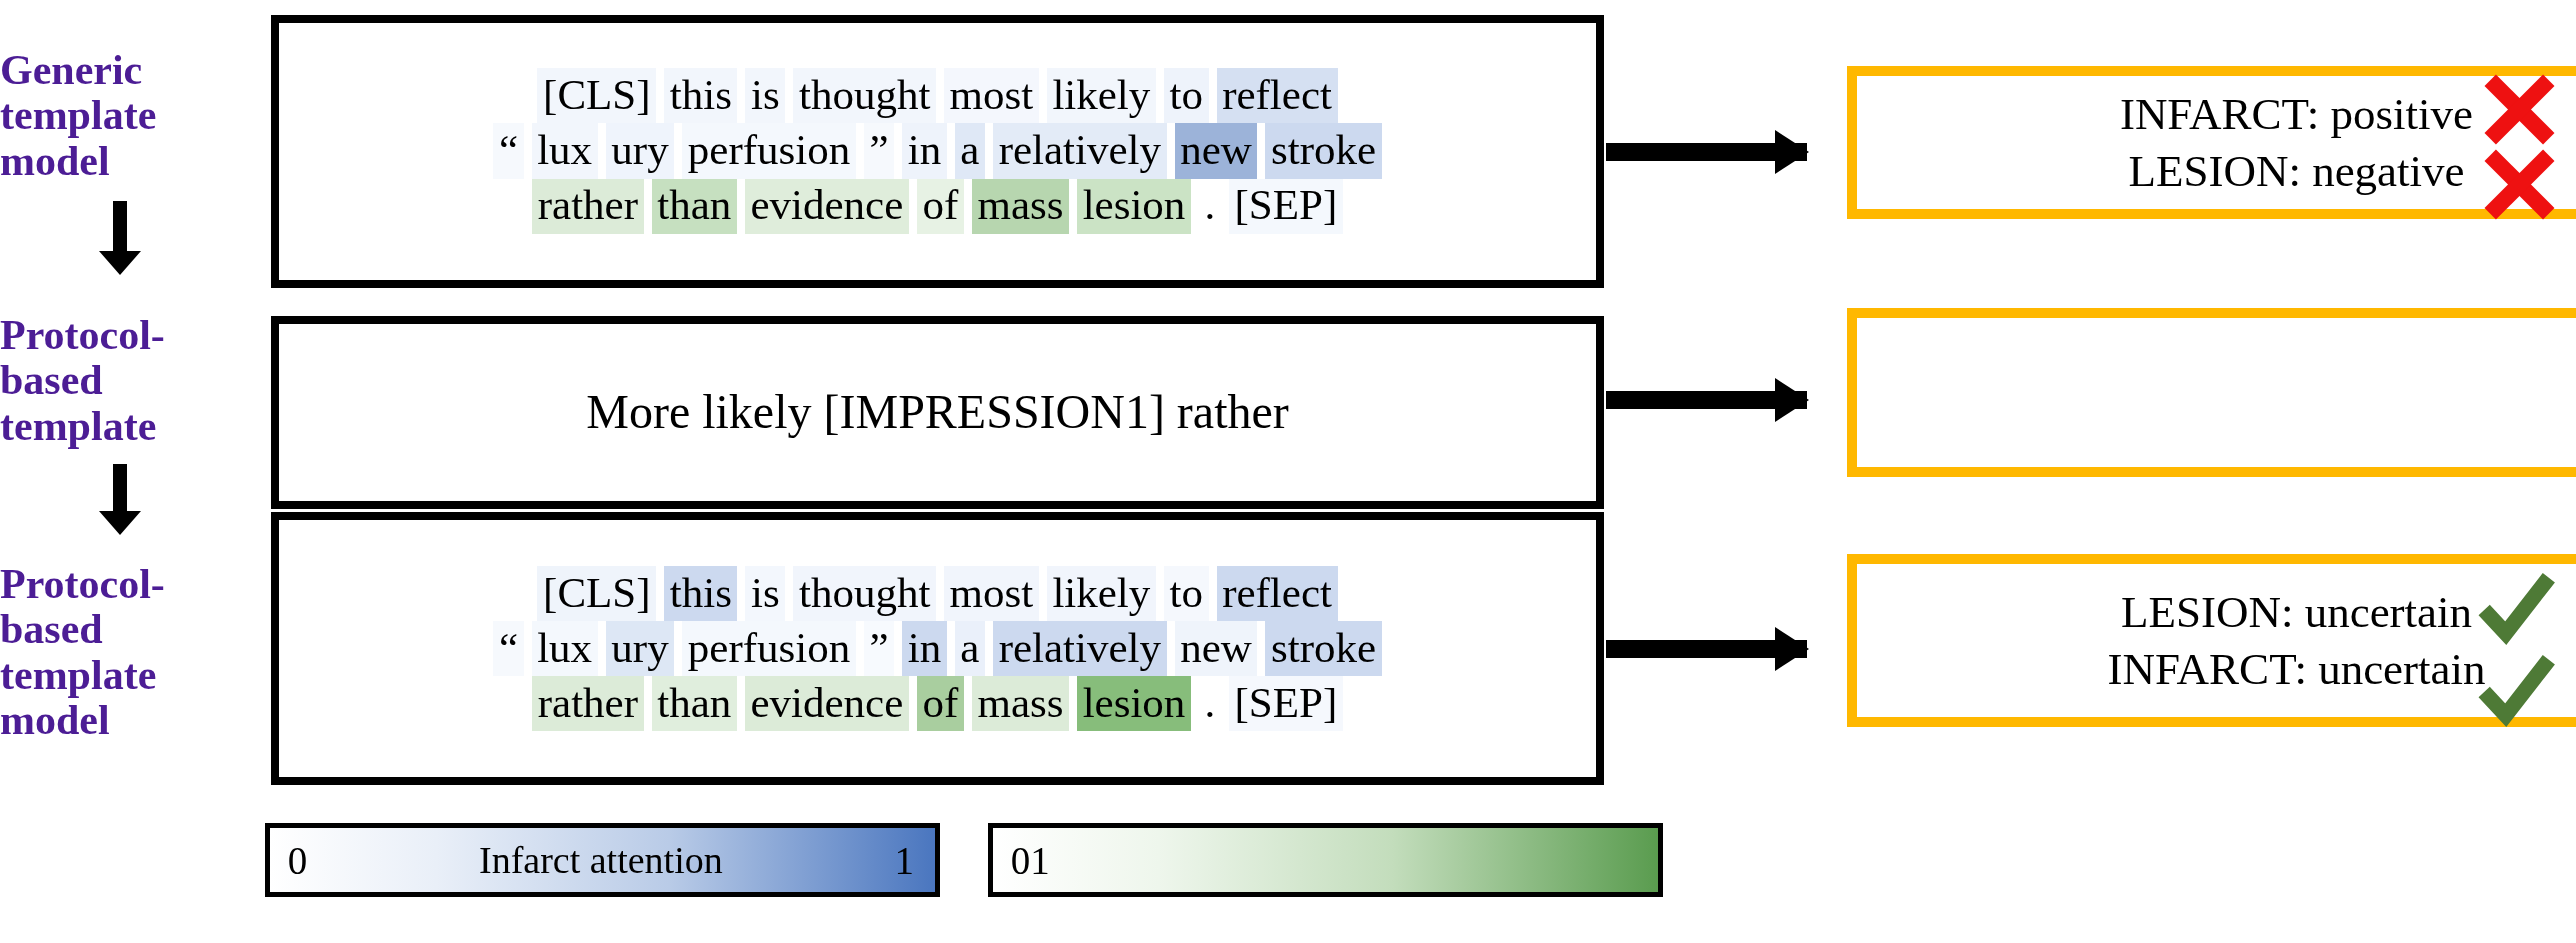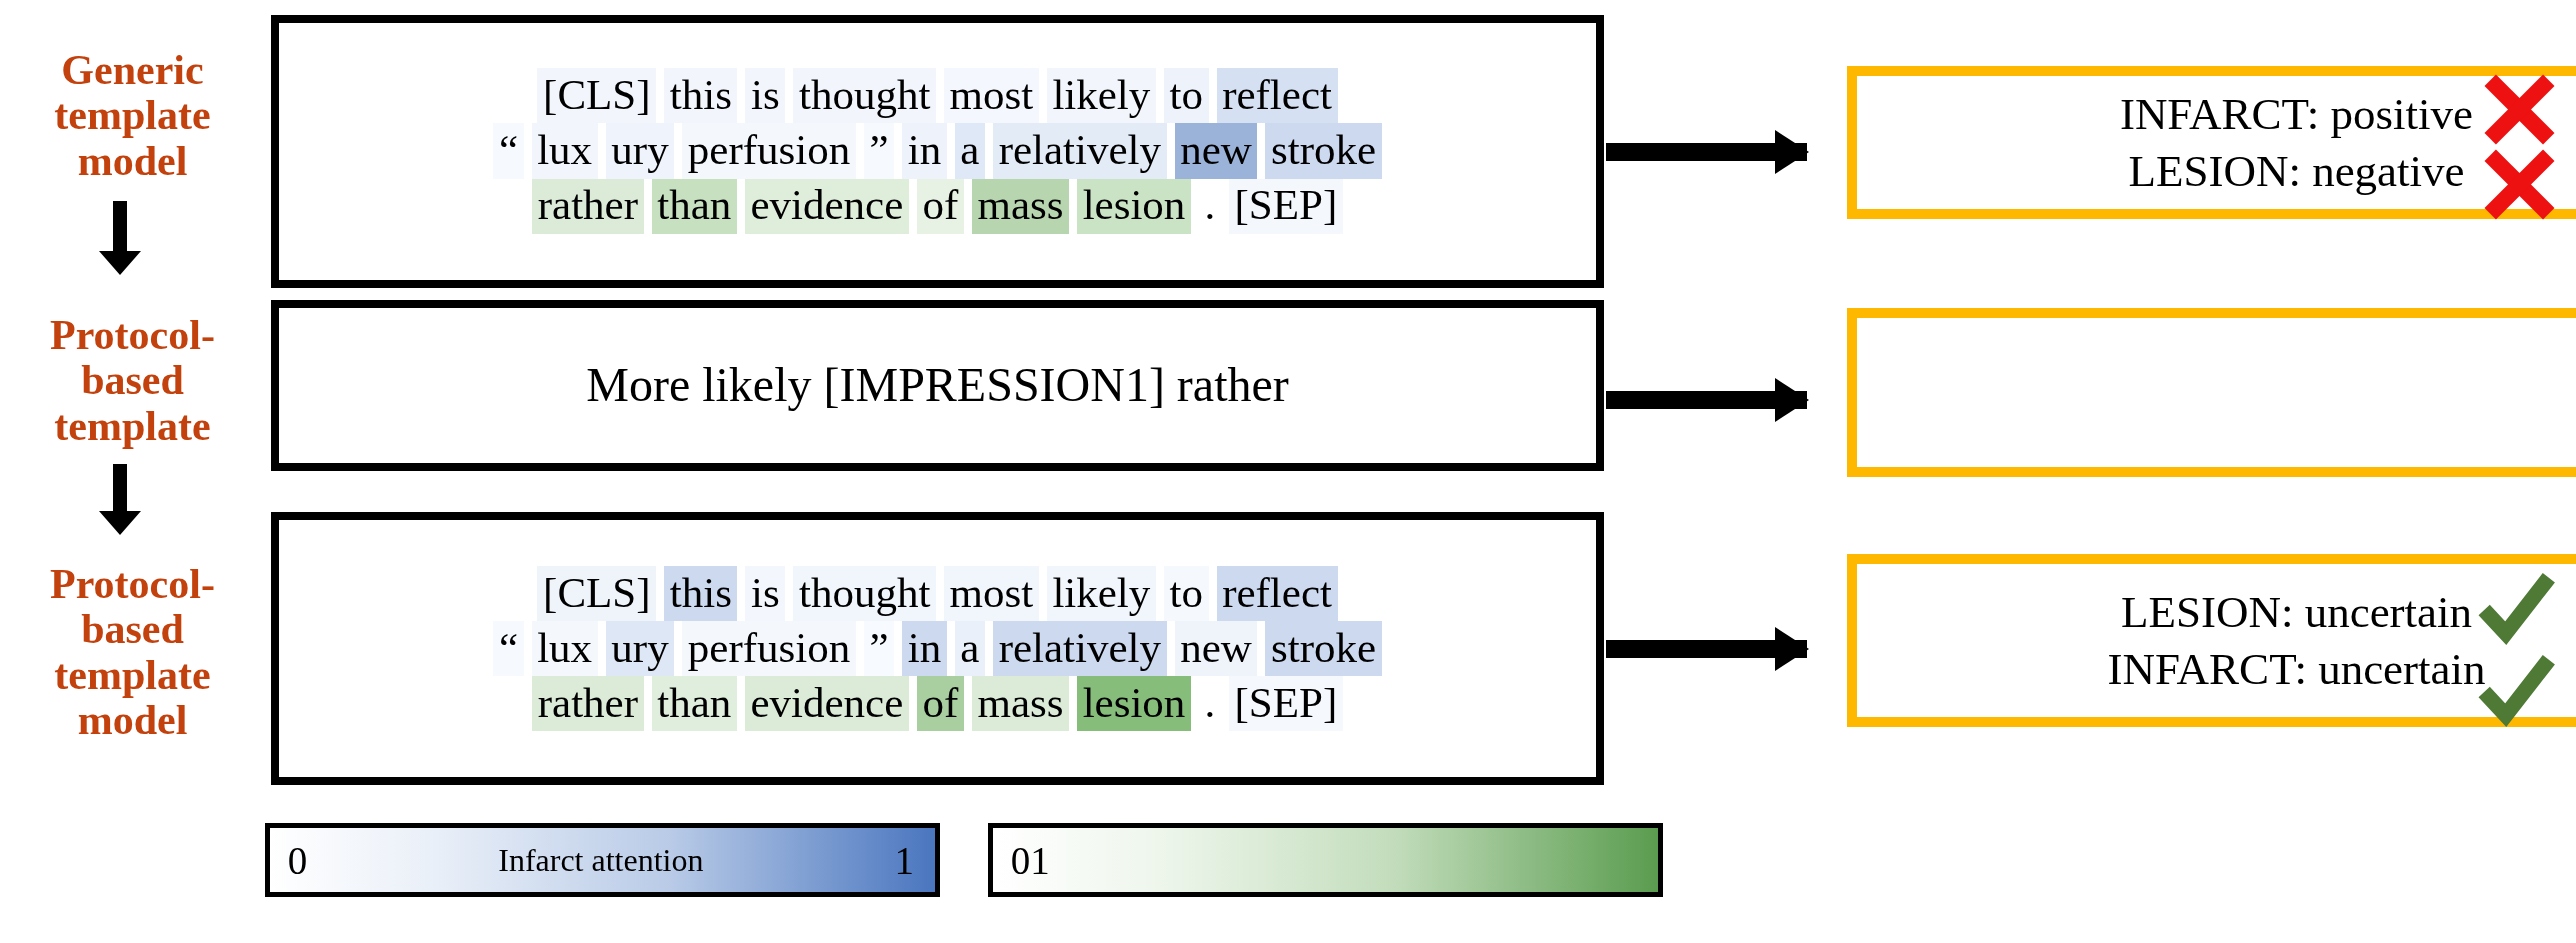--- a/index.html
+++ b/index.html
@@ -3,22 +3,22 @@
 <meta charset="utf-8">
 <style>
   html,body{margin:0;padding:0;background:#ffffff;}
   body{
     width:2576px;height:944px;position:relative;overflow:hidden;
     font-family:"Liberation Serif","DejaVu Serif",serif;
   }
 
   
   .stage-label{
-    position:absolute;text-align:center;font-weight:bold;
-    font-size:42px;line-height:1.08;color:#c2410c;
+    position:absolute;text-align:left;font-weight:bold;
+    font-size:42px;line-height:1.08;color:#4c1d95;
     width:265px;left:0;
   }
   .stage-arrow{
     position:absolute;left:120px;width:0;height:0;
   }
   .stage-arrow .shaft{
     position:absolute;left:-7.2px;top:0;width:14.5px;background:#000;
   }
   .stage-arrow .head{
     position:absolute;left:-21px;width:0;height:0;
@@ -70,21 +70,21 @@
   
   .mark{position:absolute;width:77px;height:77px;}
   .mark svg{display:block;width:100%;height:100%;}
 
   
   .legend{
     position:absolute;border:5.6px solid #000;box-sizing:border-box;
     display:flex;align-items:center;color:#000;
   }
   .legend .lg-0{font-size:39px;padding-left:17.7px;}
-  .legend .lg-title{flex:1;text-align:center;font-size:32px;}
+  .legend .lg-title{flex:1;text-align:center;font-size:38px;}
   .legend .lg-1{font-size:39px;padding-right:21px;}
 </style>
 </head>
 <body>
 
 <div class="stage-label" style="left:0px;top:48px;">
   <div>Generic</div>
   <div>template</div>
   <div>model</div>
 </div>
@@ -165,21 +165,21 @@
         <span class="gap"></span>
         <span class="tok" style="background: rgb(203, 227, 197);">lesion</span>
         <span class="gap"></span>
         <span class="tok" style="background: transparent;">.</span>
         <span class="gap"></span>
         <span class="tok" style="background: rgb(244, 248, 253);">[SEP]</span>
       </div>
   </div>
 </div>
 
-<div class="panel" style="left:271px;top:300px;width:1333px;height:171px;">
+<div class="panel" style="left:271px;top:316px;width:1333px;height:193px;">
   <div class="panel-inner">
     <div class="plaintext">More likely [IMPRESSION1] rather</div>
   </div>
 </div>
 
 <div class="panel" style="left:271px;top:512px;width:1333px;height:273px;">
   <div class="panel-inner">
     <div class="tline" id="pro-l0">
         <span class="tok" style="background: rgb(239, 244, 251);">[CLS]</span>
         <span class="gap"></span>

